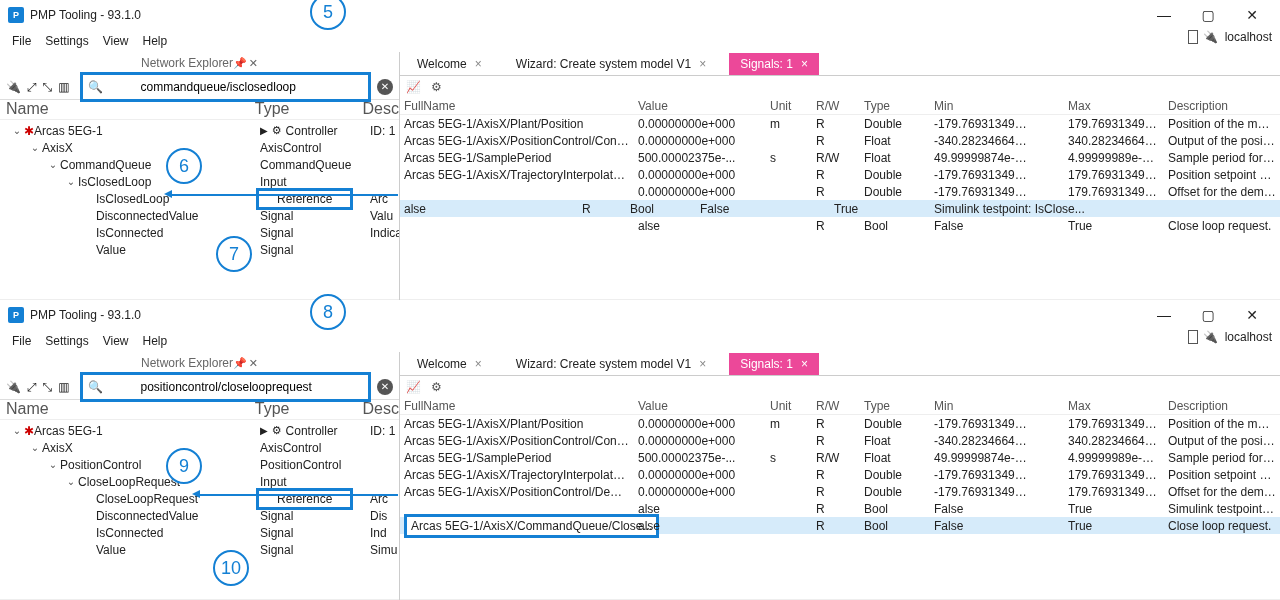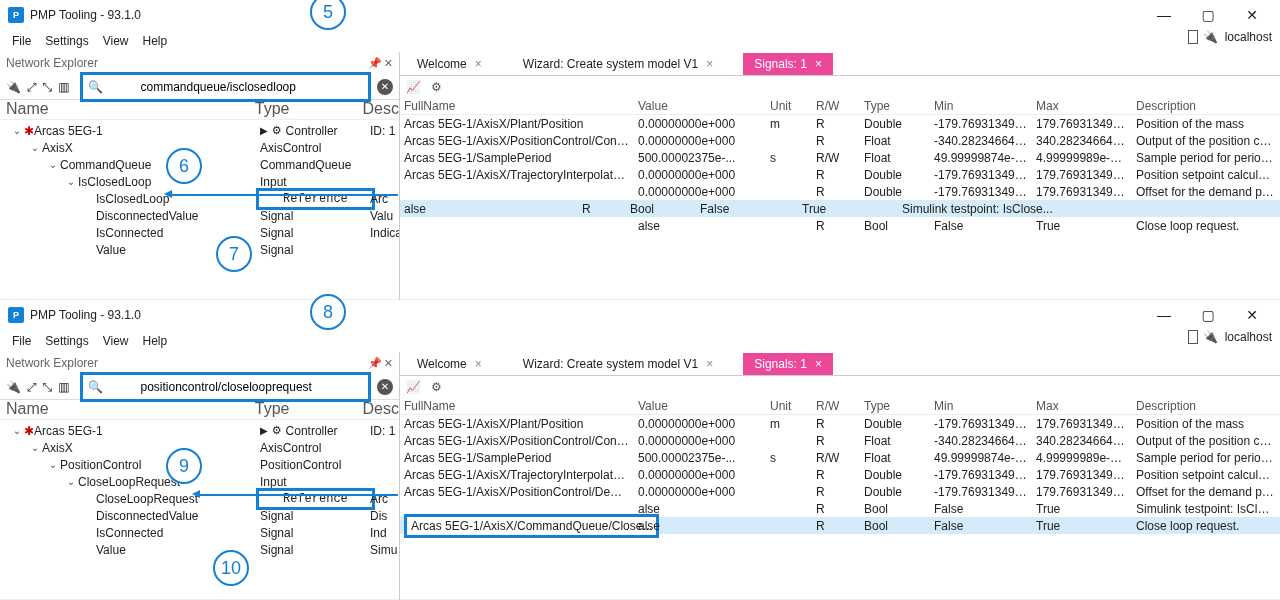--- a/index.html
+++ b/index.html
@@ -10,59 +10,59 @@
 .app-icon { width: 16px; height: 16px; background: #1480d4; display: inline-flex; align-items: center; justify-content: center; color: #fff; font-size: 9px; font-weight: bold; border-radius: 2px; }
 .titlebar .right { display: flex; gap: 4px; }
 .winbtn { width: 40px; height: 26px; display: flex; align-items: center; justify-content: center; font-size: 14px; cursor: pointer; }
 .menubar { height: 22px; display: flex; align-items: center; padding: 0 6px; gap: 2px; }
 .menu-item { padding: 2px 6px; }
 .statusbar-right { position: absolute; top: 30px; right: 8px; display: flex; align-items: center; gap: 6px; font-size: 12px; }
 .statusbar-right .pin { width: 10px; height: 14px; border: 1px solid #555; }
 .statusbar-right .plug { font-size: 12px; }
 .content { display: flex; height: 248px; }
 .sidebar { width: 400px; border-right: 1px solid #ccc; display: flex; flex-direction: column; position: relative; }
-.panel-title { height: 22px; display: flex; align-items: center; justify-content: space-between; padding: 0 6px; font-size: 12px; color: #666; }
+.panel-title { height: 22px; display: flex; align-items: center; justify-content: center; padding: 0 6px; font-size: 12px; color: #666; }
 .panel-title .icons { display: flex; gap: 2px; }
 .panel-title .icons span { font-size: 11px; }
 .toolbar { height: 26px; display: flex; align-items: center; padding: 0 6px; gap: 6px; border-bottom: 1px solid #ddd; }
 .toolbar .ticon { font-size: 12px; color: #222; }
 .search-wrap { flex: 1; display: flex; align-items: center; gap: 4px; border: 3px solid #1480d4; height: 30px; padding: 0 6px; margin-left: 4px; background: #fff; }
 .search-wrap input { border: none; outline: none; flex: 1; font-size: 12px; margin-left: 33px; }
 .clear-btn { background: #555; color: #fff; width: 16px; height: 16px; border-radius: 50%; display: flex; align-items: center; justify-content: center; font-size: 10px; cursor: pointer; }
 .tree-headers { display: flex; height: 20px; color: #555; font-size: 16px; border-bottom: 1px solid #eee; }
 .tree-headers .col-name { width: 260px; padding-left: 6px; }
 .tree-headers .col-type { width: 110px; }
 .tree-headers .col-desc { flex: 1; }
 .tree { flex: 1; overflow: hidden; padding-top: 2px; }
 .tree-row { display: flex; height: 17px; align-items: center; }
 .tree-row .name { width: 260px; display: flex; align-items: center; }
 .tree-row .pad { display: inline-block; }
 .tree-row .tw { width: 14px; display: inline-block; text-align: center; color: #555; font-size: 10px; }
 .tree-row .label { white-space: nowrap; }
 .tree-row .type { width: 110px; white-space: nowrap; display: flex; align-items: center; gap: 4px; }
 .tree-row .desc { flex: 1; white-space: nowrap; overflow: hidden; }
-.highlight-box { border: 3px solid #1480d4; background: #fff; padding: 1px 24px; margin-left: -4px; font-family: Liberation Mono, monospace; }
+.highlight-box { border: 3px solid #1480d4; background: #fff; padding: 1px 18px; margin-left: -4px; }
 .main { flex: 1; display: flex; flex-direction: column; overflow: hidden; }
-.tabs { height: 24px; display: flex; align-items: flex-end; gap: 19px; padding-left: 6px; border-bottom: 1px solid #ccc; }
+.tabs { height: 24px; display: flex; align-items: flex-end; gap: 12px; padding-left: 6px; border-bottom: 1px solid #ccc; }
 .tab { height: 22px; display: flex; align-items: center; padding: 0 10px; font-size: 12px; gap: 8px; border: 1px solid transparent; }
 .tab .close { font-size: 12px; color: #888; }
 .tab.active { background: #ec4899; color: #fff; }
 .tab.active .close { color: #fff; }
 .toolbar2 { height: 22px; display: flex; align-items: center; padding: 0 6px; gap: 10px; font-size: 12px; color: #555; }
 .table { flex: 1; overflow: hidden; font-size: 12px; }
 .thead, .trow { display: flex; height: 17px; align-items: center; }
 .thead { color: #555; border-bottom: 1px solid #eee; }
 .cell { padding: 0 4px; white-space: nowrap; overflow: hidden; text-overflow: ellipsis; }
 .c-full { width: 234px; }
 .c-val { width: 132px; }
 .c-unit { width: 46px; }
 .c-rw { width: 48px; }
 .c-type { width: 70px; }
 .c-min { width: 102px; }
-.c-max { width: 100px; }
+.c-max { width: 100px; margin-left: 32px; }
 .c-desc { flex: 1; }
 .trow.sel { background: #d6ebfa; }
 .fullname-highlight { border: 3px solid #1480d4; background: #fff; padding: 2px 4px; display: inline-block; }
 .callout { position: absolute; width: 36px; height: 36px; border: 2px solid #1480d4; border-radius: 50%; display: flex; align-items: center; justify-content: center; color: #1480d4; font-size: 18px; background: #fff; z-index: 10; }
 .arrow-line { position: absolute; height: 2px; background: #1480d4; z-index: 5; }
 .arrow-head { position: absolute; width: 0; height: 0; border-top: 4px solid transparent; border-bottom: 4px solid transparent; border-right: 8px solid #1480d4; z-index: 6; }
 .dev-icon { color: #c00; font-size: 12px; }
 .gear { font-size: 11px; }
 .play { font-size: 10px; }
 </style>

